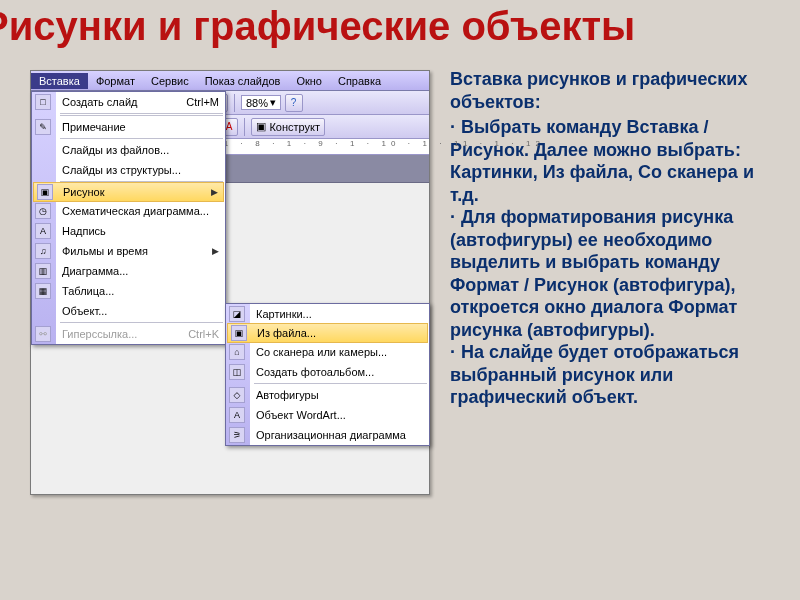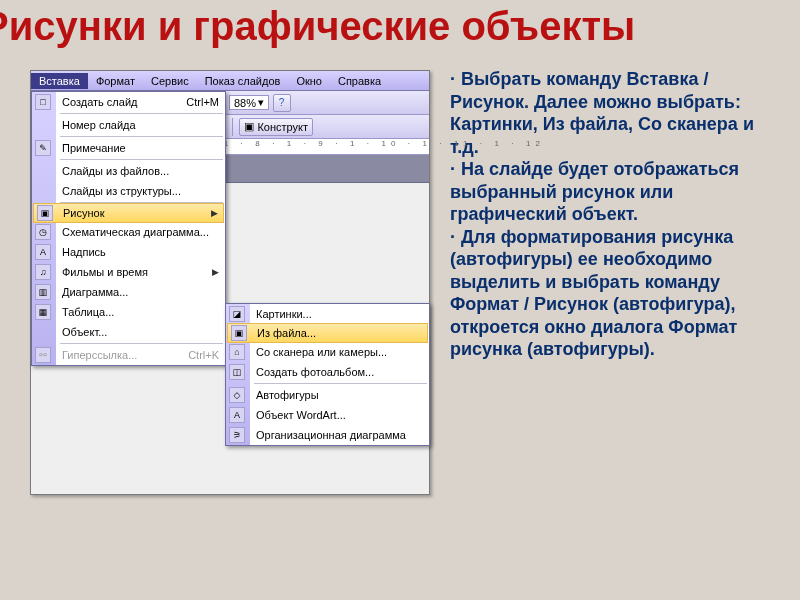--- a/index.html
+++ b/index.html
@@ -47,21 +47,21 @@
   }
   .menubar .mitem.active {
     background: #3b3b8a;
     color: #fff;
   }
   .toolbar1, .toolbar2 {
     display: flex;
     align-items: center;
     gap: 4px;
     height: 24px;
-    padding: 0 4px;
+    padding: 0 16px;
     background: linear-gradient(#e9e7fb,#cfcaf0);
     border-bottom: 1px solid #9a96c9;
   }
   .tbtn {
     width: 18px; height: 18px;
     background: linear-gradient(#f6f4fc,#d3cef0);
     border: 1px solid #9a96c9;
     border-radius: 2px;
     display: flex; align-items:center; justify-content:center;
     font-size: 10px; color:#333;
@@ -181,23 +181,24 @@
     line-height: 1.25;
   }
   .rtext .head { color:#0a2f6d; margin-bottom: 3px;}
 </style>
 </head>
 <body>
 
 <div class="title">Рисунки и графические объекты</div>
 
 <div class="rtext">
+  <div class="head">Вставка рисунков и графических объектов:</div>
   <div>·  Выбрать команду Вставка / Рисунок. Далее можно выбрать: Картинки, Из файла, Со сканера и т.д.</div>
+  <div>·   Для форматирования рисунка (автофигуры) ее необходимо выделить и выбрать команду Формат / Рисунок (автофигура), откроется окно диалога Формат рисунка (автофигуры).</div>
   <div>·  На слайде будет отображаться выбранный рисунок или графический объект.</div>
-  <div>·   Для форматирования рисунка (автофигуры) ее необходимо выделить и выбрать команду Формат / Рисунок (автофигура), откроется окно диалога Формат рисунка (автофигуры).</div>
 </div>
 
 <div class="shot">
 
   <div class="menubar">
     <div class="mitem active">Вставка</div>
     <div class="mitem">Формат</div>
     <div class="mitem">Сервис</div>
     <div class="mitem">Показ слайдов</div>
     <div class="mitem">Окно</div>
@@ -246,24 +247,20 @@
 
   <div class="dropdown">
     <div class="dhead"></div>
 
     <div class="ditem">
       <span class="ico">□</span>
       <span>Создать слайд</span>
       <span>Ctrl+M</span>
     </div>
     <div class="dsep"></div>
-    <div class="ditem">
-      <span>Номер слайда</span>
-        <span></span>
-    </div>
     <div class="dsep"></div>
     <div class="ditem">
       <span class="ico">✎</span>
       <span>Примечание</span>
         <span></span>
     </div>
     <div class="dsep"></div>
     <div class="ditem">
       <span>Слайды из файлов...</span>
         <span></span>

